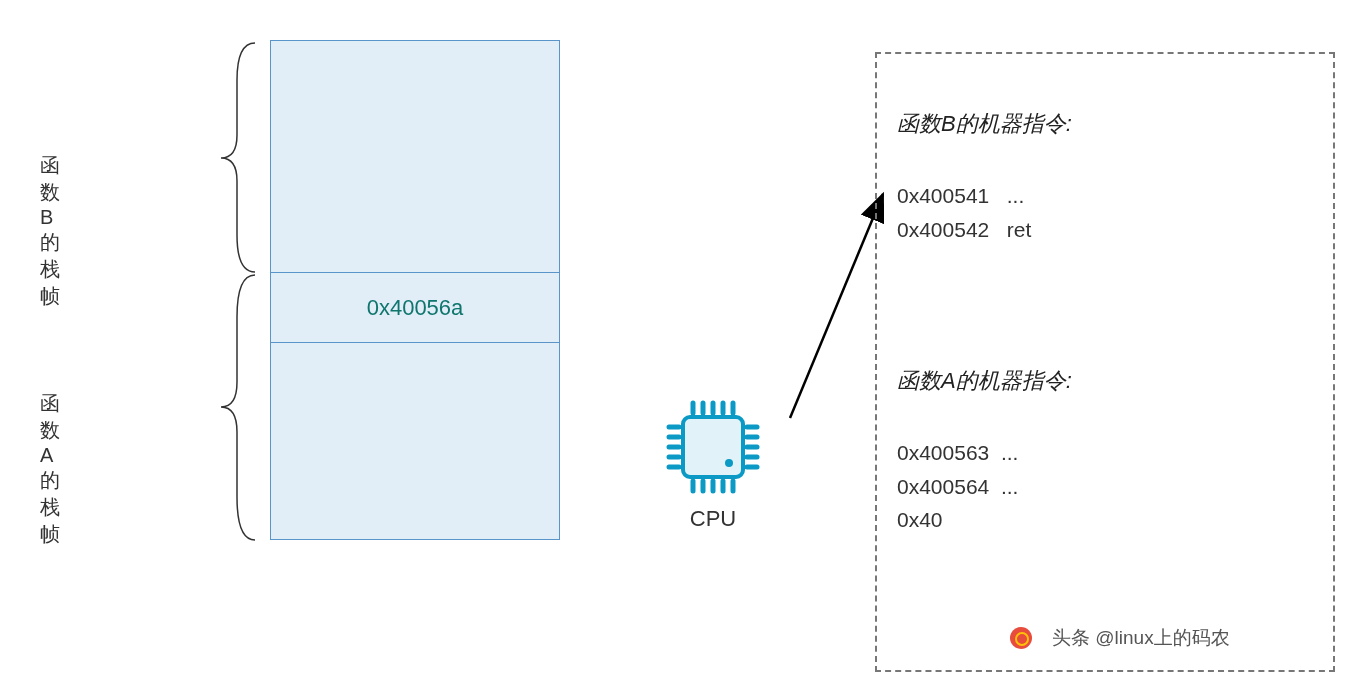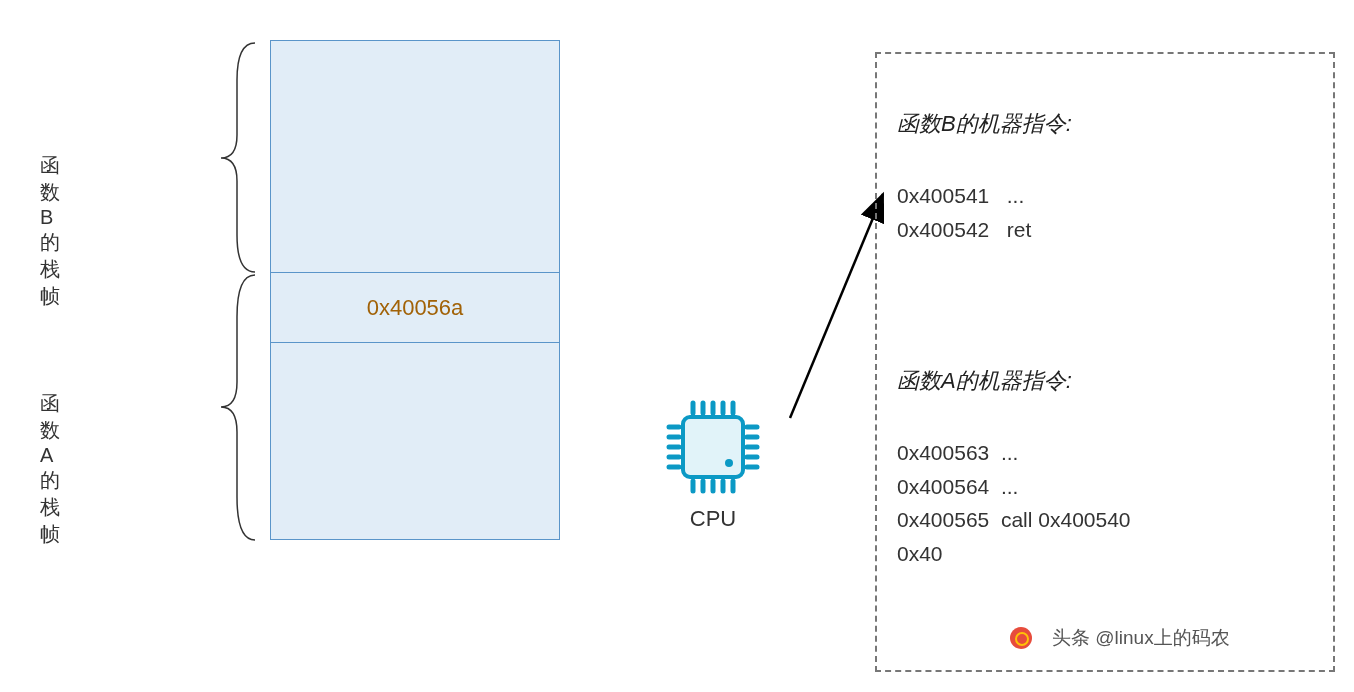--- a/index.html
+++ b/index.html
@@ -47,21 +47,21 @@
       border: 1.5px solid #5a95c9;
       background: #e1edf7;
     }
     .stack-row {
       border-bottom: 1.5px solid #5a95c9;
       height: 65px;
       display: flex;
       align-items: center;
       justify-content: center;
       font-size: 22px;
-      color: #a16207;
+      color: #0f766e;
     }
     .stack-row.tall-top {
       height: 232px;
     }
     .stack-row.tall-bottom {
       height: 196px;
       border-bottom: none;
     }
     .stack-row.addr {
       height: 70px;
@@ -228,23 +228,20 @@
     </div>
     <div class="instruction-block last">
       <div class="section-title">函数A的机器指令:</div>
       <div>
         <div class="instruction-line">
           <span>0x400563</span>&nbsp;&nbsp;<span>...</span>
         </div>
         <div class="instruction-line">
           <span>0x400564</span>&nbsp;&nbsp;<span>...</span>
         </div>
-        <div class="instruction-line">
-          <span>0x400565</span>&nbsp;&nbsp;<span>call 0x400540</span>
-        </div>
         <div class="instruction-line addr-partial">
           <span>0x40</span>
         </div>
       </div>
     </div>
   </div>
 
   <div class="watermark">
     <span class="watermark-icon"></span>
     <span>头条 @linux上的码农</span>

